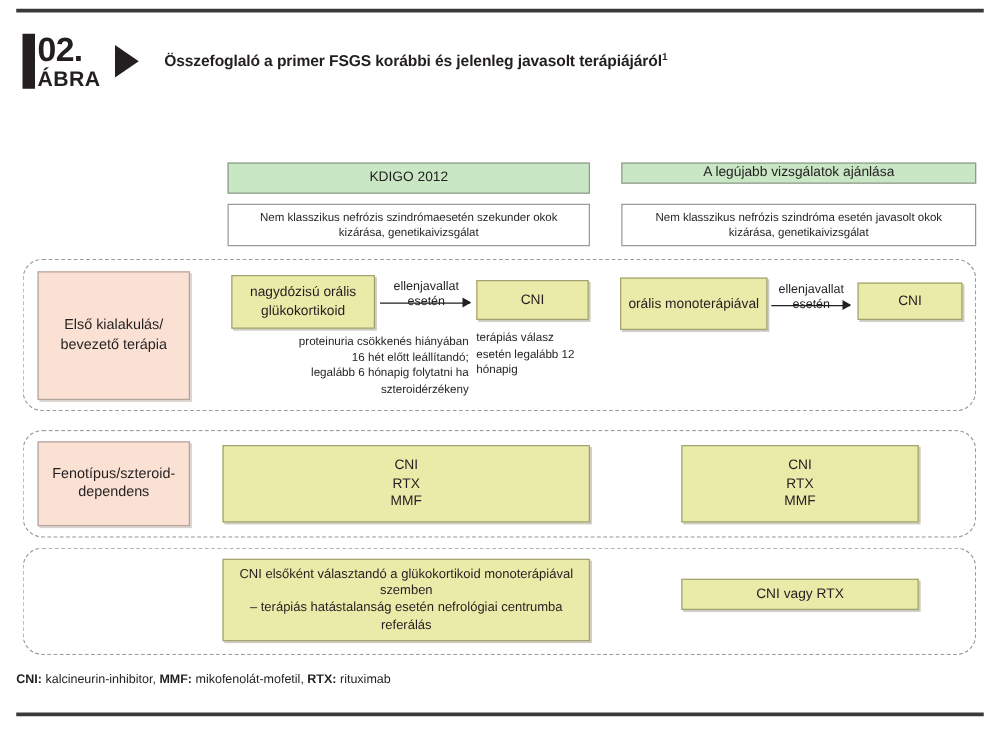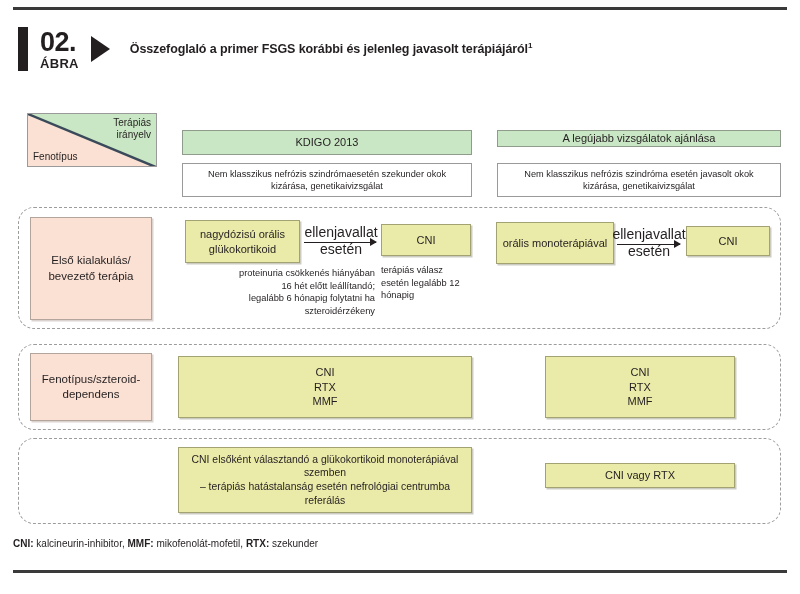--- a/index.html
+++ b/index.html
@@ -37,32 +37,32 @@
     display: flex;
     align-items: center;
   }
   .fig-bar {
     width: 10px;
     height: 44px;
     background: #231f20;
     flex: 0 0 auto;
   }
   .fig-num {
-    margin-left: 12px;
+    margin-left: 2px;
     flex: 0 0 auto;
     line-height: 1.0;
   }
   .fig-num .num {
     font-size: 27px;
     font-weight: bold;
     letter-spacing: -0.5px;
     display: block;
   }
   .fig-num .abra {
-    font-size: 13px;
+    font-size: 17px;
     font-weight: bold;
     letter-spacing: 0.3px;
     display: block;
     margin-top: 1px;
   }
   .fig-arrow {
     margin-left: 12px;
     flex: 0 0 auto;
     width: 0;
     height: 0;
@@ -195,21 +195,21 @@
     top: 50%;
     transform: translateY(-50%);
     width: 0;
     height: 0;
     border-top: 4px solid transparent;
     border-bottom: 4px solid transparent;
     border-left: 7px solid #231f20;
   }
   .arrow-label {
     position: absolute;
-    font-size: 14px;
+    font-size: 10px;
     line-height: 1.2;
     text-align: center;
     color: #231f20;
   }
 
   
   .note {
     position: absolute;
     font-size: 9.3px;
     line-height: 1.35;
@@ -239,30 +239,22 @@
   <div class="fig-num">
     <span class="num">02.</span>
     <span class="abra">ÁBRA</span>
   </div>
   <div class="fig-arrow"></div>
   <div class="fig-title"><span>Összefoglaló a primer FSGS korábbi és jelenleg javasolt terápiájáról</span><sup>1</sup></div>
 </div>
 
 <div class="diagram">
 
-  <div class="legend-box">
-    <div class="tri-green"></div>
-    <svg class="diag" viewBox="0 0 146 66">
-      <line x1="4" y1="4" x2="134" y2="58" stroke="#3b4a5a" stroke-width="2.4"></line>
-    </svg>
-    <div class="lbl lbl-therapy"><span>Terápiás</span><br><span>irányelv</span></div>
-    <div class="lbl lbl-pheno">Fenotípus</div>
-  </div>
-
-  <div class="box b-green" style="left:182px; top:130px; width:290px; height:25px;">KDIGO 2013</div>
+
+  <div class="box b-green" style="left:182px; top:130px; width:290px; height:25px;">KDIGO 2012</div>
 
   <div class="box b-green" style="left:497px; top:130px; width:284px; height:17px;">A legújabb vizsgálatok ajánlása</div>
 
   <div class="box b-white" style="left:182px; top:163px; width:290px; height:34px;">Nem klasszikus nefrózis szindrómaesetén szekunder okok kizárása, genetikaivizsgálat</div>
 
   <div class="box b-white" style="left:497px; top:163px; width:284px; height:34px;">Nem klasszikus nefrózis szindróma esetén javasolt okok kizárása, genetikaivizsgálat</div>
 
   <div class="group" style="left:18px; top:207px; width:763px; height:122px;"></div>
 
   <div class="box b-yellow" style="left:185px; top:220px; width:115px; height:43px;">nagydózisú orális glükokortikoid</div>
@@ -311,13 +303,13 @@
   <div class="group" style="left:18px; top:438px; width:763px; height:86px;"></div>
 
 
   <div class="box b-yellow" style="left:545px; top:463px; width:190px; height:25px;">CNI vagy RTX</div>
 
   <div class="box b-yellow" style="left:178px; top:447px; width:294px; height:66px; white-space:pre-line; font-size:10.4px;">CNI elsőként választandó a glükokortikoid monoterápiával szemben
 – terápiás hatástalanság esetén nefrológiai centrumba referálás</div>
 
 </div>
 
-<div class="footer-note"><b>CNI:</b><span> kalcineurin-inhibitor, </span><b>MMF:</b><span> mikofenolát-mofetil, </span><b>RTX:</b><span> szekunder</span></div>
+<div class="footer-note"><b>CNI:</b><span> kalcineurin-inhibitor, </span><b>MMF:</b><span> mikofenolát-mofetil, </span><b>RTX:</b><span> rituximab</span></div>
 
 </body></html>

